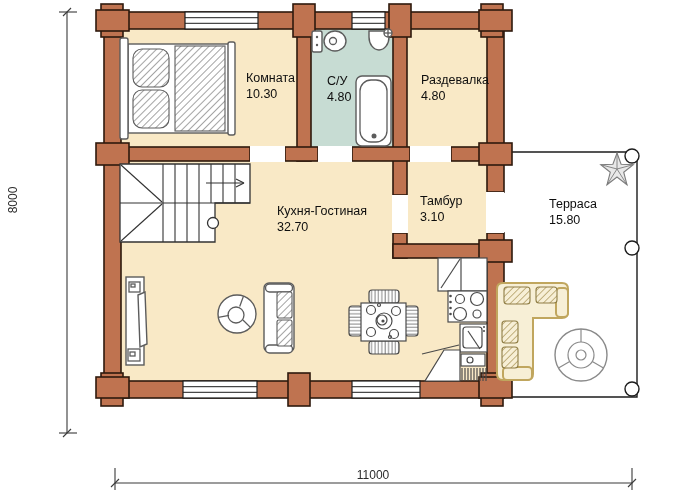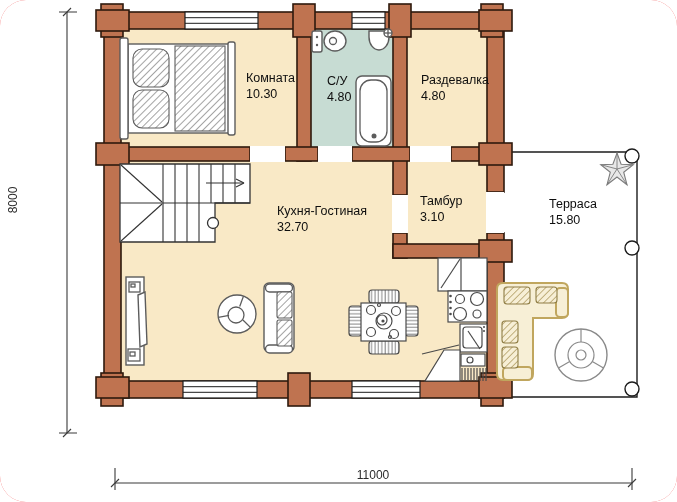--- a/index.html
+++ b/index.html
@@ -1,17 +1,17 @@
 <!DOCTYPE html>
 <html style="--wall: #bf7350; --outline: #2e190d; --floor: #f9e9c6; --bathroom: #c7dcd3; --terrace: #ffffff; --furniture_gray: #5c5c5c; --kitchen_line: #4a4a4a; --tan: #c0a65e; --tan_fill: #f7efd6;"><head>
 <meta charset="utf-8">
 <style>
   html,body{margin:0;padding:0;background:#ffffff;}
   .stage{position:relative;width:677px;height:502px;background:#ef4444;overflow:hidden;
-         font-family:"Liberation Sans",sans-serif;border-radius:26px;}
+         font-family:"Liberation Sans",sans-serif;}
   svg{position:absolute;left:0;top:0;}
   text{font-family:"Liberation Sans",sans-serif;fill:#0e0e0e;}
   .room-label{font-size:12.5px;}
   .dim{font-size:12px;fill:#2b2b2b;}
   .dimline{stroke:#3a3a3a;stroke-width:1.1;fill:none;}
   .floor{fill:var(--floor);}
   .bath{fill:var(--bathroom);}
   .terr{fill:var(--terrace);stroke:#1c1c1c;stroke-width:1.4;}
   .wall{fill:var(--wall);stroke:var(--outline);stroke-width:1.6;}
   .opening{fill:#ffffff;}

